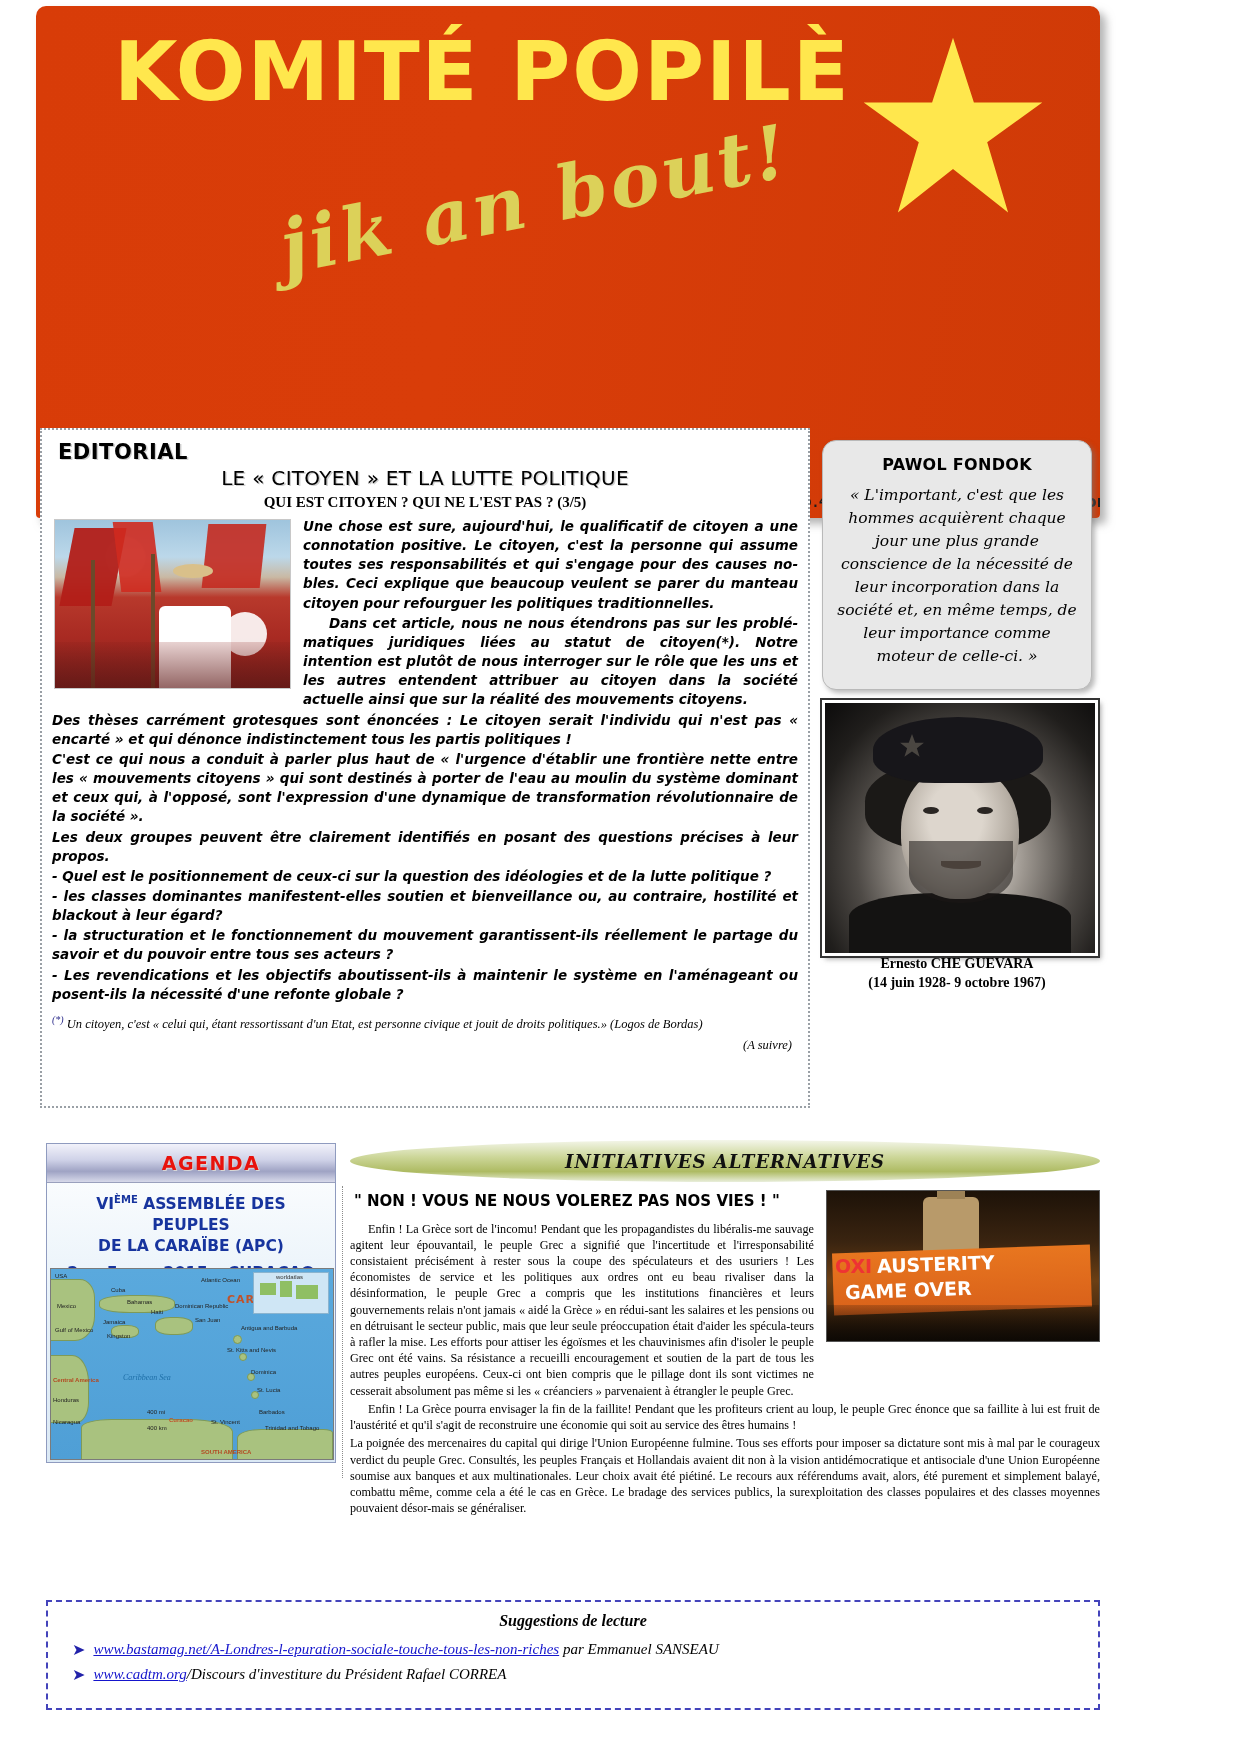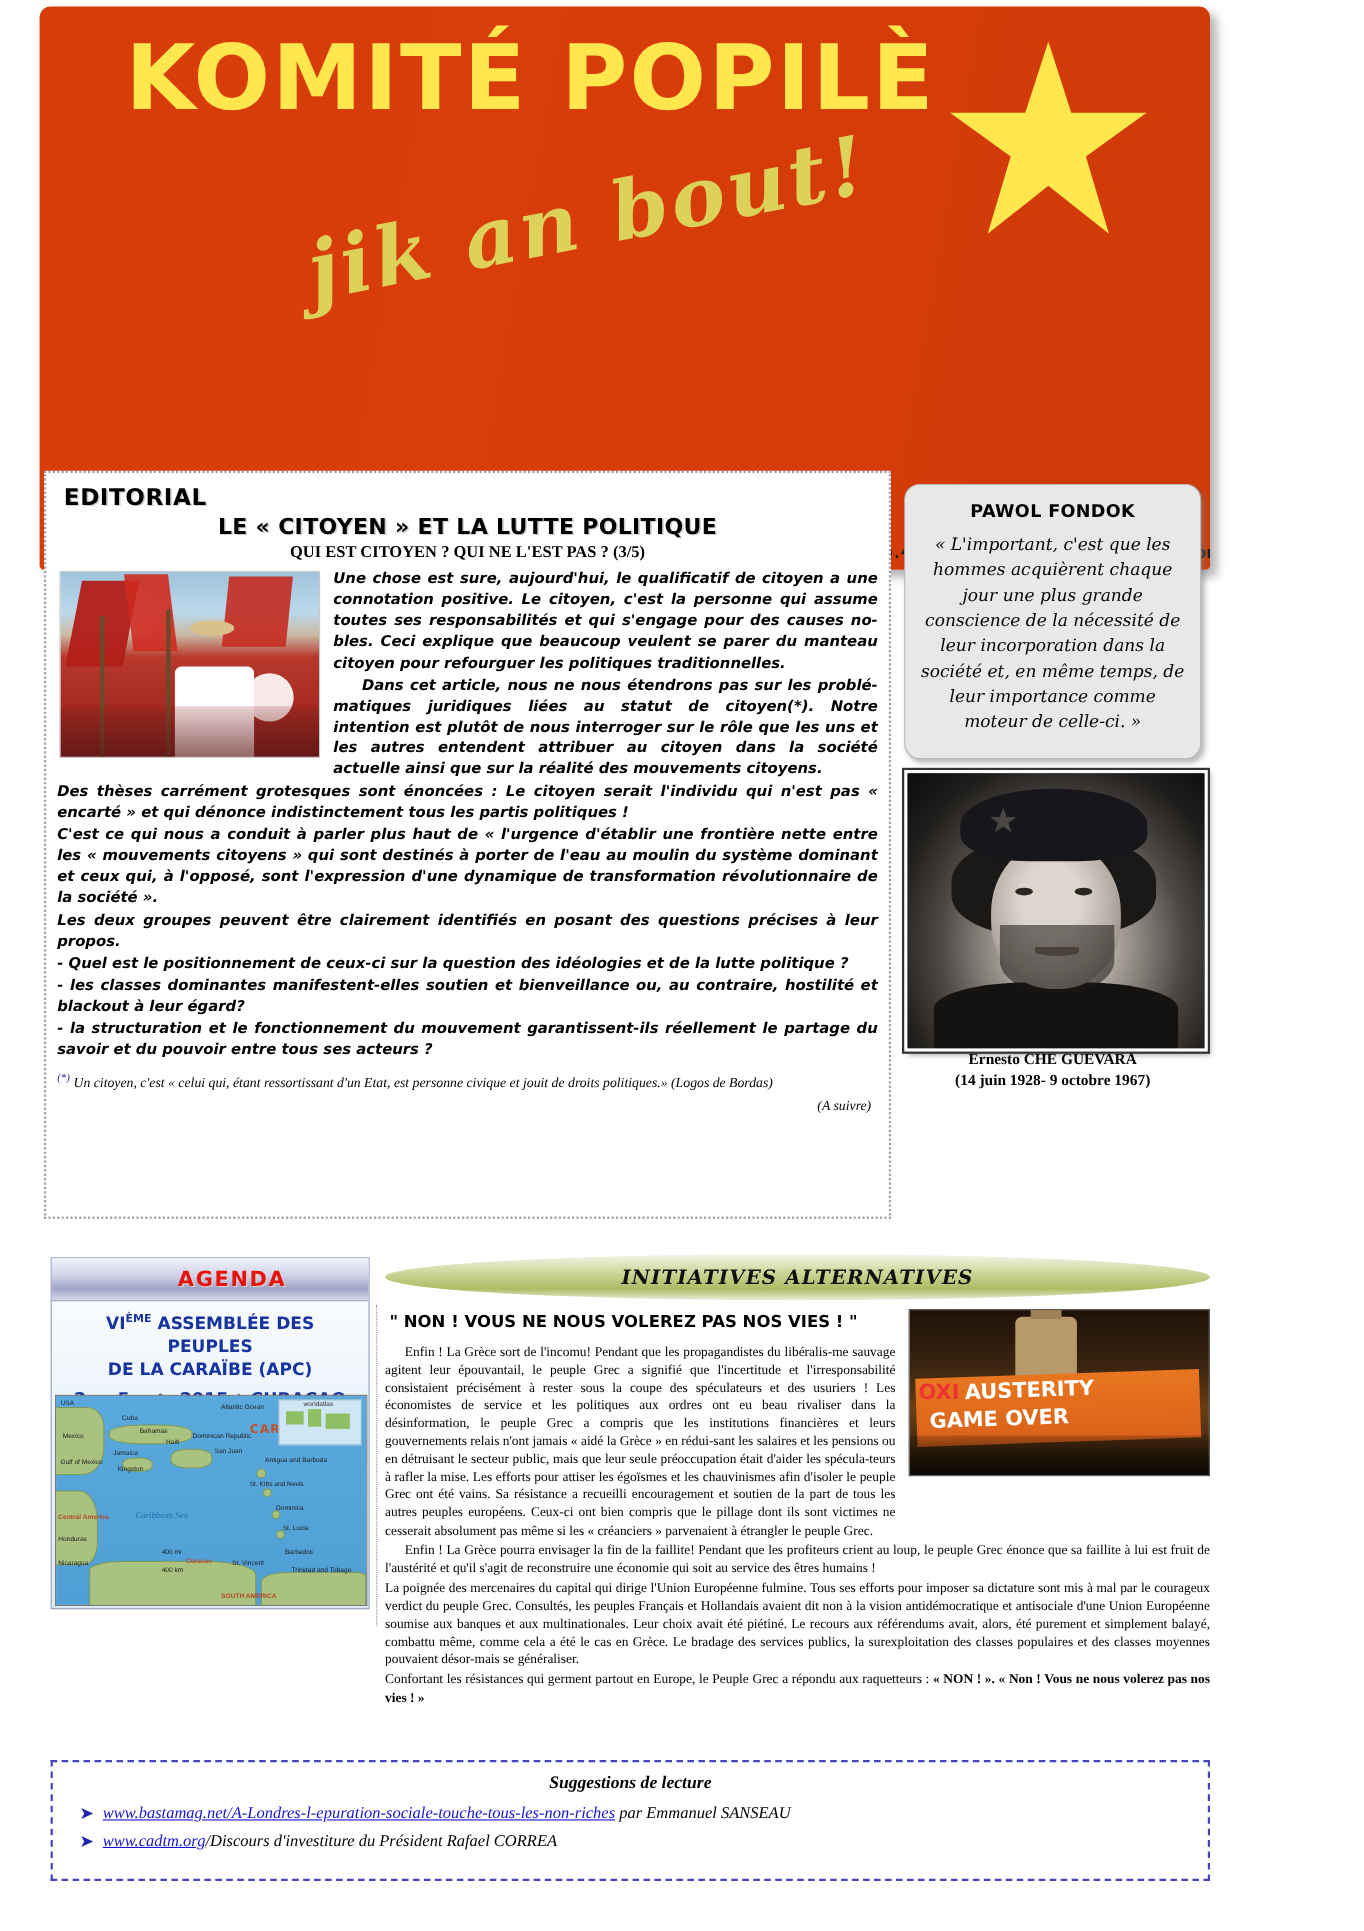--- a/index.html
+++ b/index.html
@@ -49,21 +49,21 @@
     position:absolute;left:40px;top:428px;width:770px;height:680px;
     border:2px dotted #9aa0a6;background:#fff;box-sizing:border-box;
     padding:6px 10px 0 10px;
   }
   .ed-label{
     font-family:"DejaVu Sans", sans-serif;font-weight:bold;font-size:21px;
     letter-spacing:.5px;margin:4px 0 2px 6px;
     text-shadow:1.4px 1.4px 0 #cfcfcf;
   }
   .ed-title{
-    text-align:center;font-family:"DejaVu Sans", sans-serif;font-weight:bold;
+    text-align:center;font-family:"DejaVu Sans", sans-serif;font-weight:normal;
     font-size:20px;letter-spacing:.3px;margin:2px 0 4px 0;
     text-shadow:1.4px 1.4px 0 #cfcfcf;
   }
   .ed-sub{
     text-align:center;font-family:"Liberation Serif", serif;font-weight:bold;
     font-size:15px;margin:0 0 6px 0;
   }
   .ed-photo{
     float:left;width:235px;height:168px;margin:2px 12px 4px 2px;
     border:1px solid #c8c8c8;
@@ -295,20 +295,21 @@
 
     <p class="ed-p">Une chose est sure, aujourd'hui, le qualificatif de citoyen a une connotation positive. Le citoyen, c'est la personne qui assume toutes ses responsabilités et qui s'engage pour des causes no-bles. Ceci explique que beaucoup  veulent se parer du manteau citoyen pour refourguer les politiques traditionnelles.</p>
     <p class="ed-p indent">Dans cet article, nous ne nous étendrons pas sur les problé-matiques juridiques liées au statut de citoyen(*).  Notre intention est plutôt de nous interroger  sur le rôle que les uns et les autres entendent attribuer au citoyen dans la société actuelle ainsi que sur la réalité des mouvements citoyens.</p>
 
     <p class="ed-full">Des thèses  carrément grotesques sont énoncées : Le citoyen serait l'individu qui n'est pas « encarté » et qui dénonce indistinctement tous les partis politiques !</p>
     <p class="ed-full">C'est ce qui nous a conduit à parler plus haut de  « l'urgence d'établir une frontière nette entre  les « mouvements citoyens »  qui sont destinés à porter de l'eau au moulin du système dominant  et  ceux qui, à l'opposé, sont l'expression d'une dynamique de transformation révolutionnaire de la société ».</p>
     <p class="ed-full">Les deux groupes peuvent être clairement identifiés en posant des questions précises à leur propos.</p>
     <p class="ed-full">- Quel est le positionnement de ceux-ci sur la question des idéologies et de la lutte politique ?</p>
     <p class="ed-full">- les classes dominantes manifestent-elles soutien et bienveillance ou, au contraire, hostilité et blackout à leur égard?</p>
     <p class="ed-full"> - la structuration et le fonctionnement du mouvement garantissent-ils réellement le partage du savoir et du pouvoir entre tous ses acteurs ?</p>
+    <p class="ed-full">-  Les revendications et les objectifs aboutissent-ils à maintenir le système en l'aménageant ou posent-ils la nécessité d'une refonte globale ?</p>
 
     <div class="ed-foot">
       <span class="star">(*)</span>
       <span>Un citoyen, c'est « celui qui, étant ressortissant d'un Etat, est personne civique et jouit de droits politiques.» (Logos de  Bordas)</span>
     </div>
     <div class="ed-suite">(A suivre)</div>
   </div>
 
   <div class="pawol">
     <div class="pawol-title">PAWOL FONDOK</div>
@@ -414,24 +415,20 @@
 
     <div class="init-head">
       <span class="l1">" NON ! VOUS NE NOUS VOLEREZ PAS NOS VIES ! "</span>
     </div>
 
     <div class="init-body init-wrapcol">
       <div class="init-spacer"></div>
       <p class="ind">Enfin ! La Grèce sort de l'incomu! Pendant que les propagandistes du libéralis-me sauvage agitent leur épouvantail, le peuple Grec a signifié que l'incertitude et l'irresponsabilité consistaient précisément  à  rester sous la coupe des spéculateurs et des usuriers ! Les économistes de service et les politiques aux ordres ont eu beau rivaliser dans la désinformation, le peuple Grec a compris que  les institutions financières et leurs gouvernements relais n'ont jamais « aidé la Grèce » en rédui-sant les salaires et les pensions ou en détruisant le secteur public, mais que leur seule préoccupation était d'aider les spécula-teurs à rafler la mise. Les efforts  pour attiser les égoïsmes et les chauvinismes afin d'isoler le peuple Grec ont été vains. Sa résistance a recueilli encouragement et soutien  de la part de tous les autres peuples européens. Ceux-ci ont bien compris que le pillage dont ils sont victimes ne cesserait absolument pas même si les « créanciers » parvenaient à étrangler le peuple Grec.</p>
       <p class="ind">Enfin !  La Grèce pourra envisager la fin de la faillite! Pendant que  les profiteurs  crient au loup,  le peuple Grec énonce que  sa faillite à lui  est fruit de l'austérité et qu'il s'agit de reconstruire une économie qui soit au service des êtres humains !</p>
       <p>La poignée des mercenaires du capital qui dirige l'Union Européenne fulmine. Tous ses efforts pour imposer sa dictature sont mis à mal par le courageux  verdict du peuple Grec. Consultés, les peuples Français et Hollandais avaient dit non à la vision antidémocratique et antisociale d'une Union Européenne soumise aux banques et aux multinationales. Leur choix avait été piétiné. Le recours aux référendums avait, alors, été  purement et simplement balayé, combattu même, comme cela a été le cas en Grèce. Le bradage des services publics, la surexploitation des classes populaires et des classes moyennes pouvaient désor-mais  se généraliser.</p>
-      <p>
-        <span>Confortant les résistances qui germent partout en Europe, le Peuple Grec  a répondu aux raquetteurs :</span>
-        <span class="init-bold">« NON ! ».  « Non ! Vous ne nous volerez pas nos vies ! »</span>
-      </p>
     </div>
   </div>
 
   <div class="sugg">
     <div class="sugg-title">Suggestions de lecture</div>
 
     <div class="sugg-row">
       <span class="sugg-arrow">➤</span>
       <span class="sugg-text"><a class="sugg-link" href="#">www.bastamag.net/A-Londres-l-epuration-sociale-touche-tous-les-non-riches</a><span> par Emmanuel SANSEAU</span></span>
     </div>

